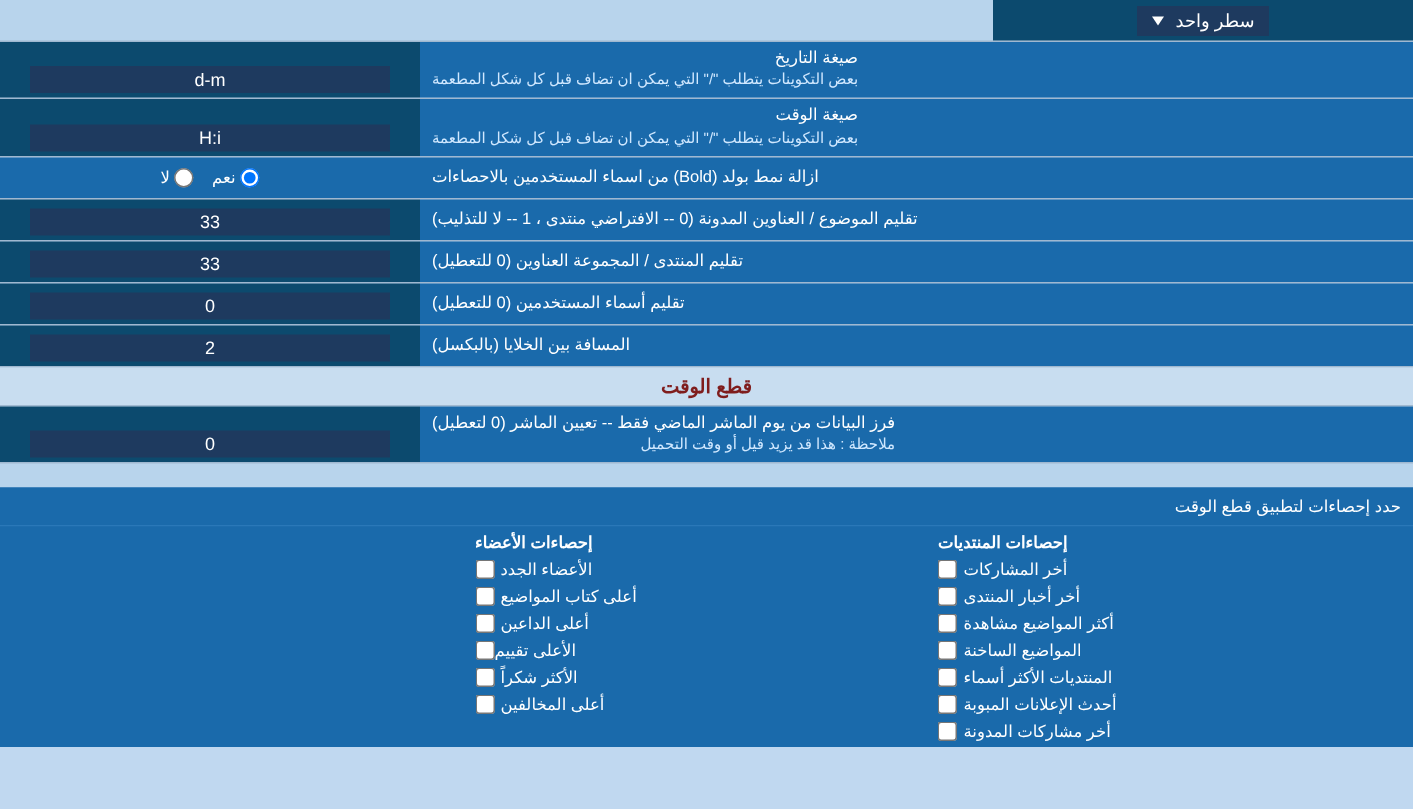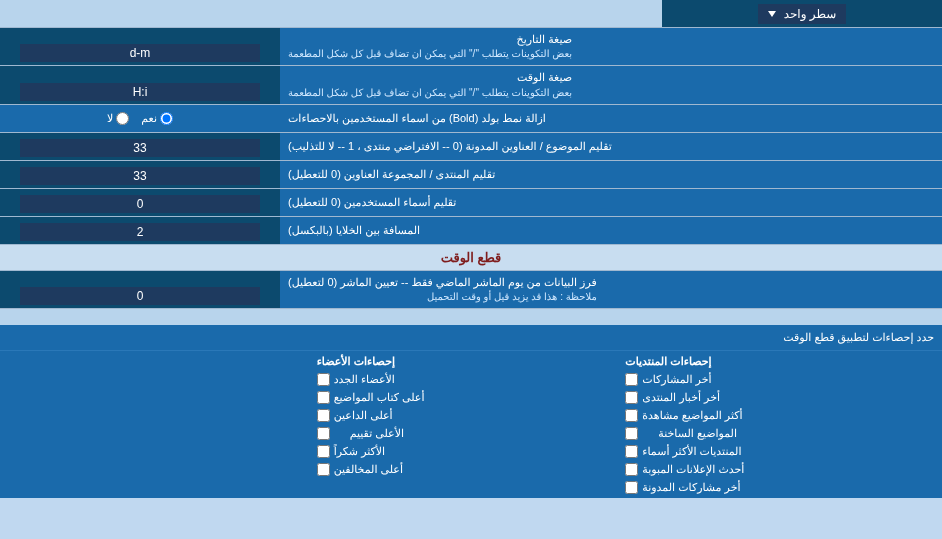--- a/index.html
+++ b/index.html
@@ -278,21 +278,21 @@
             <input type="checkbox" style="">
           </label>
         </div>
         <div class="chk-row">
           <label style="display:flex;align-items:center;gap:4px;color:#fff;font-size:11px;justify-content:flex-end">
             <span>أكثر المواضيع مشاهدة</span>
             <input type="checkbox" style="">
           </label>
         </div>
         <div class="chk-row">
-          <label style="display:flex;align-items:center;gap:20px;color:#fff;font-size:11px;justify-content:flex-end">
+          <label style="display:flex;align-items:center;gap:4px;color:#fff;font-size:11px;justify-content:flex-end">
             <span>المواضيع الساخنة</span>
             <input type="checkbox" style="">
           </label>
         </div>
         <div class="chk-row">
           <label style="display:flex;align-items:center;gap:4px;color:#fff;font-size:11px;justify-content:flex-end">
             <span>المنتديات الأكثر أسماء</span>
             <input type="checkbox" style="">
           </label>
         </div>
@@ -326,21 +326,21 @@
             <input type="checkbox" style="">
           </label>
         </div>
         <div class="chk-row">
           <label style="display:flex;align-items:center;gap:4px;color:#fff;font-size:11px;justify-content:flex-end">
             <span>أعلى الداعين</span>
             <input type="checkbox" style="">
           </label>
         </div>
         <div class="chk-row">
-          <label style="display:flex;align-items:flex-end;gap:20px;color:#fff;font-size:11px;justify-content:flex-end">
+          <label style="display:flex;align-items:flex-end;gap:0;color:#fff;font-size:11px;justify-content:flex-end">
             <span>الأعلى تقييم</span>
             <input type="checkbox" style="">
           </label>
         </div>
         <div class="chk-row">
           <label style="display:flex;align-items:center;gap:4px;color:#fff;font-size:11px;justify-content:flex-end">
             <span>الأكثر شكراً</span>
             <input type="checkbox" style="">
           </label>
         </div>

